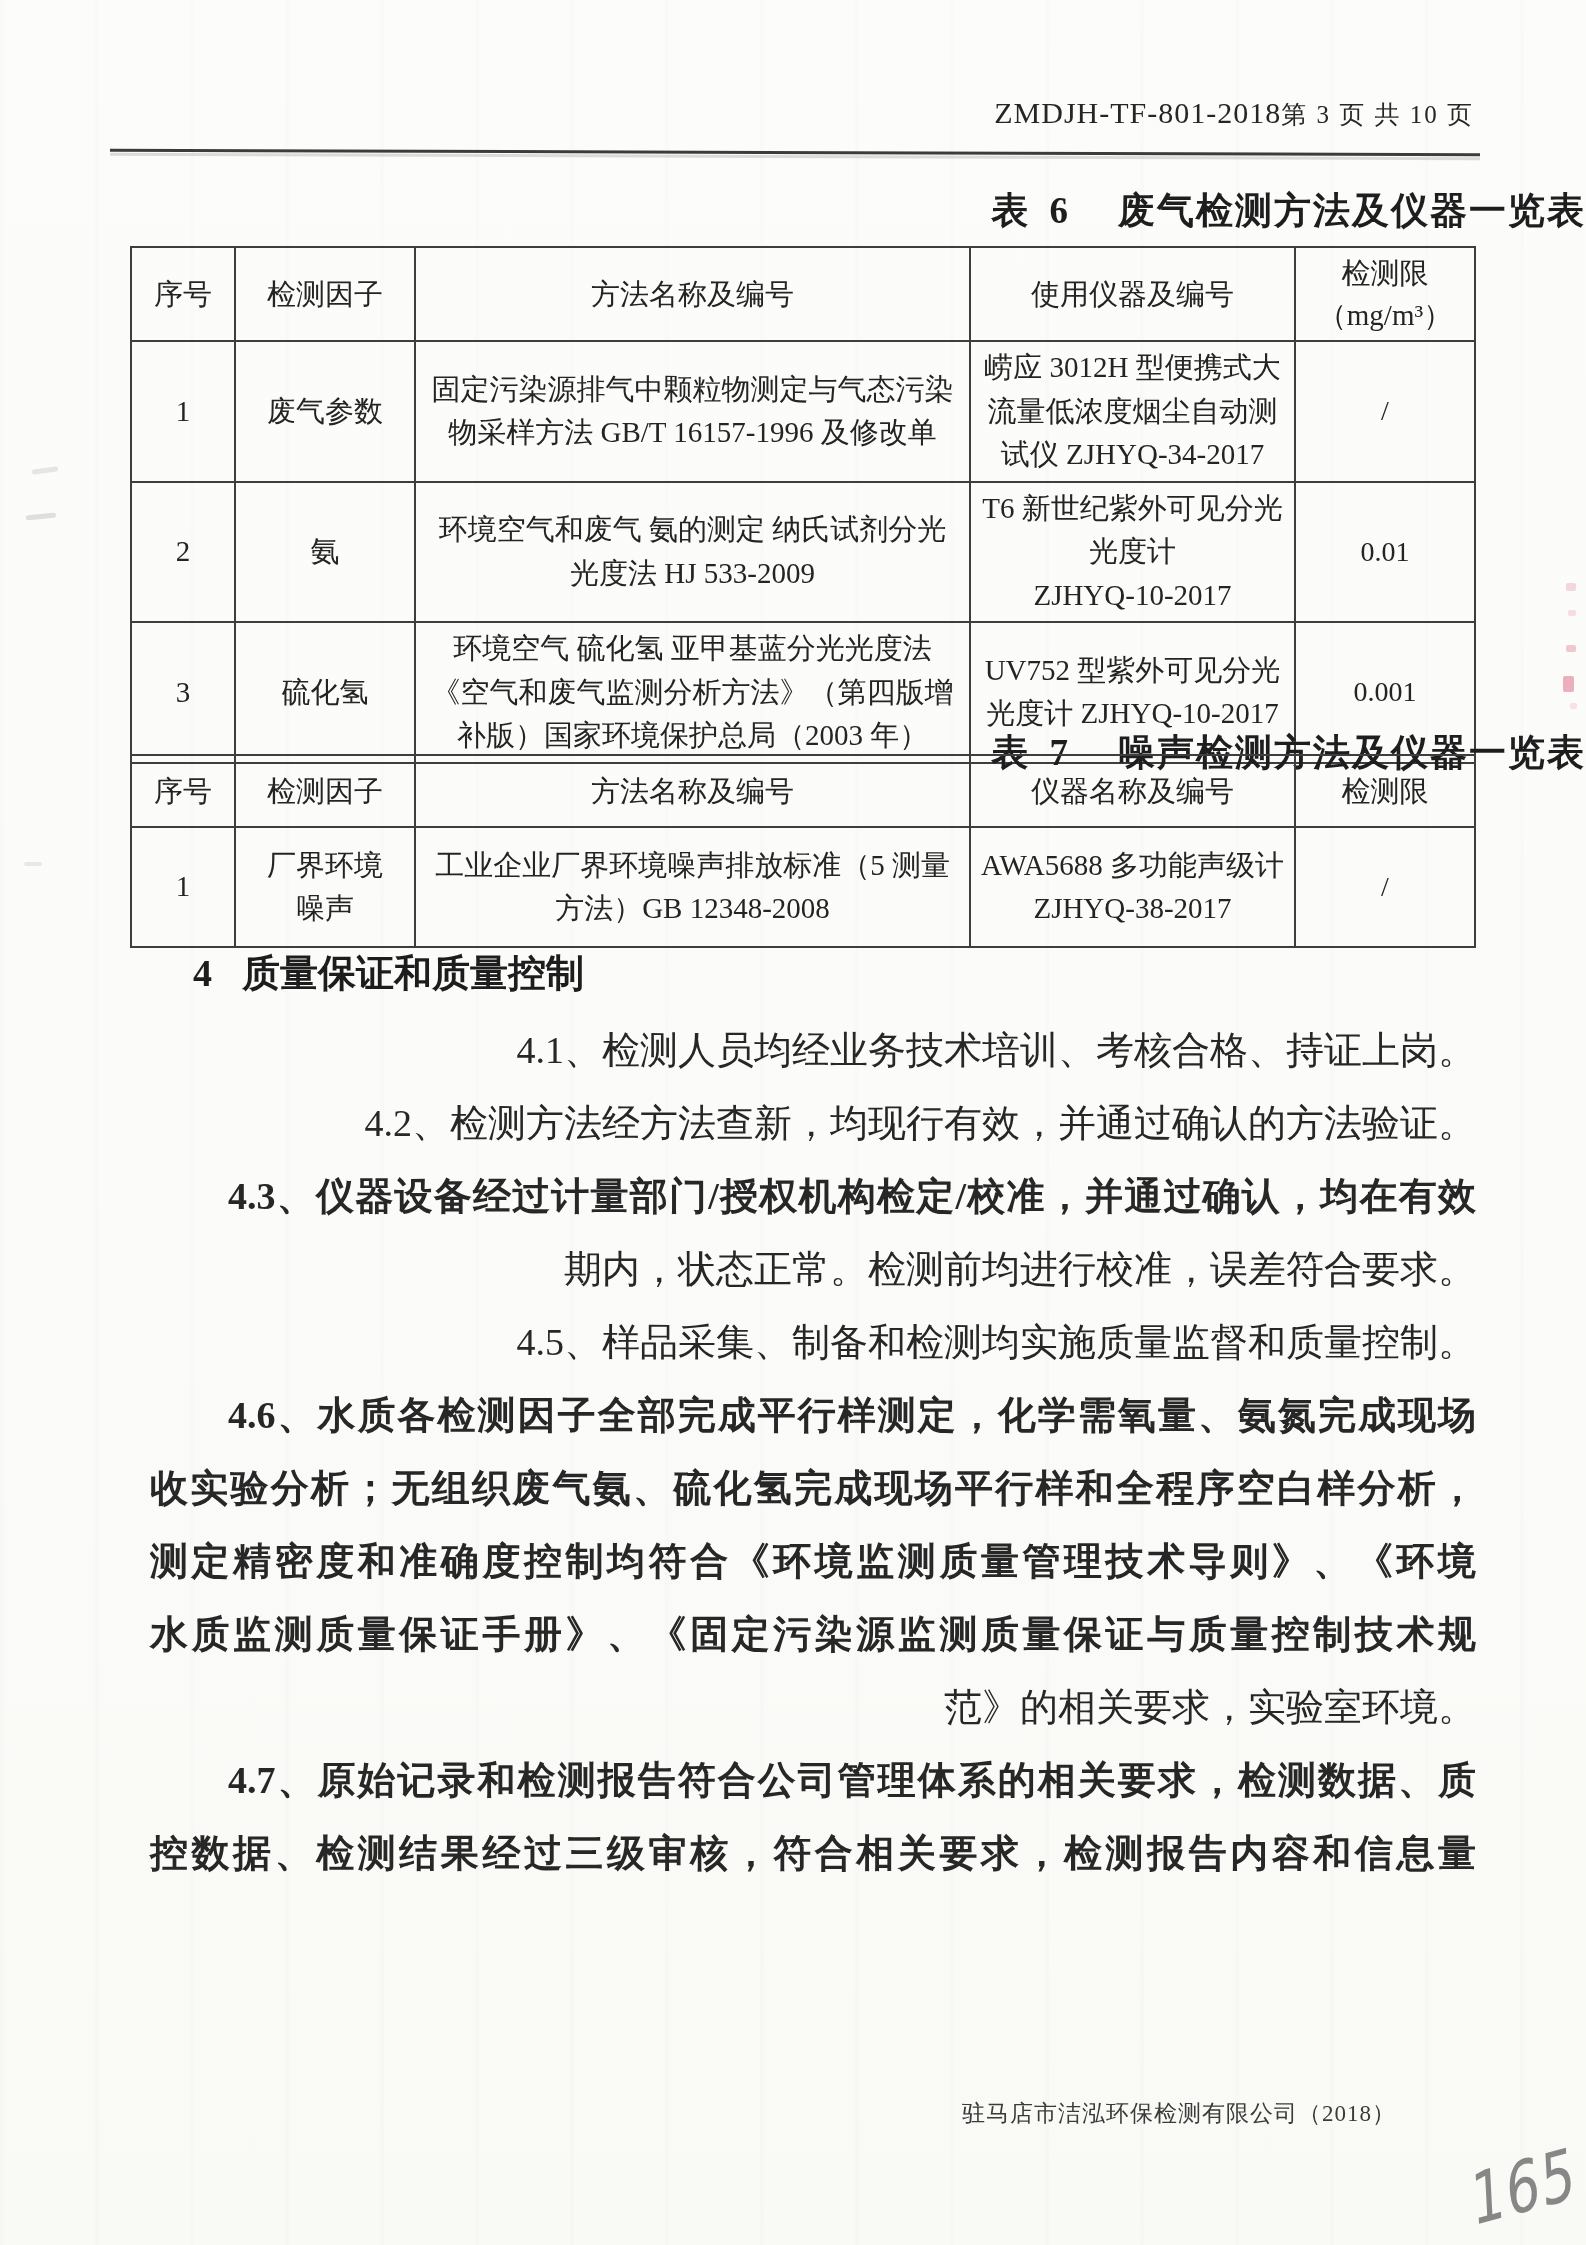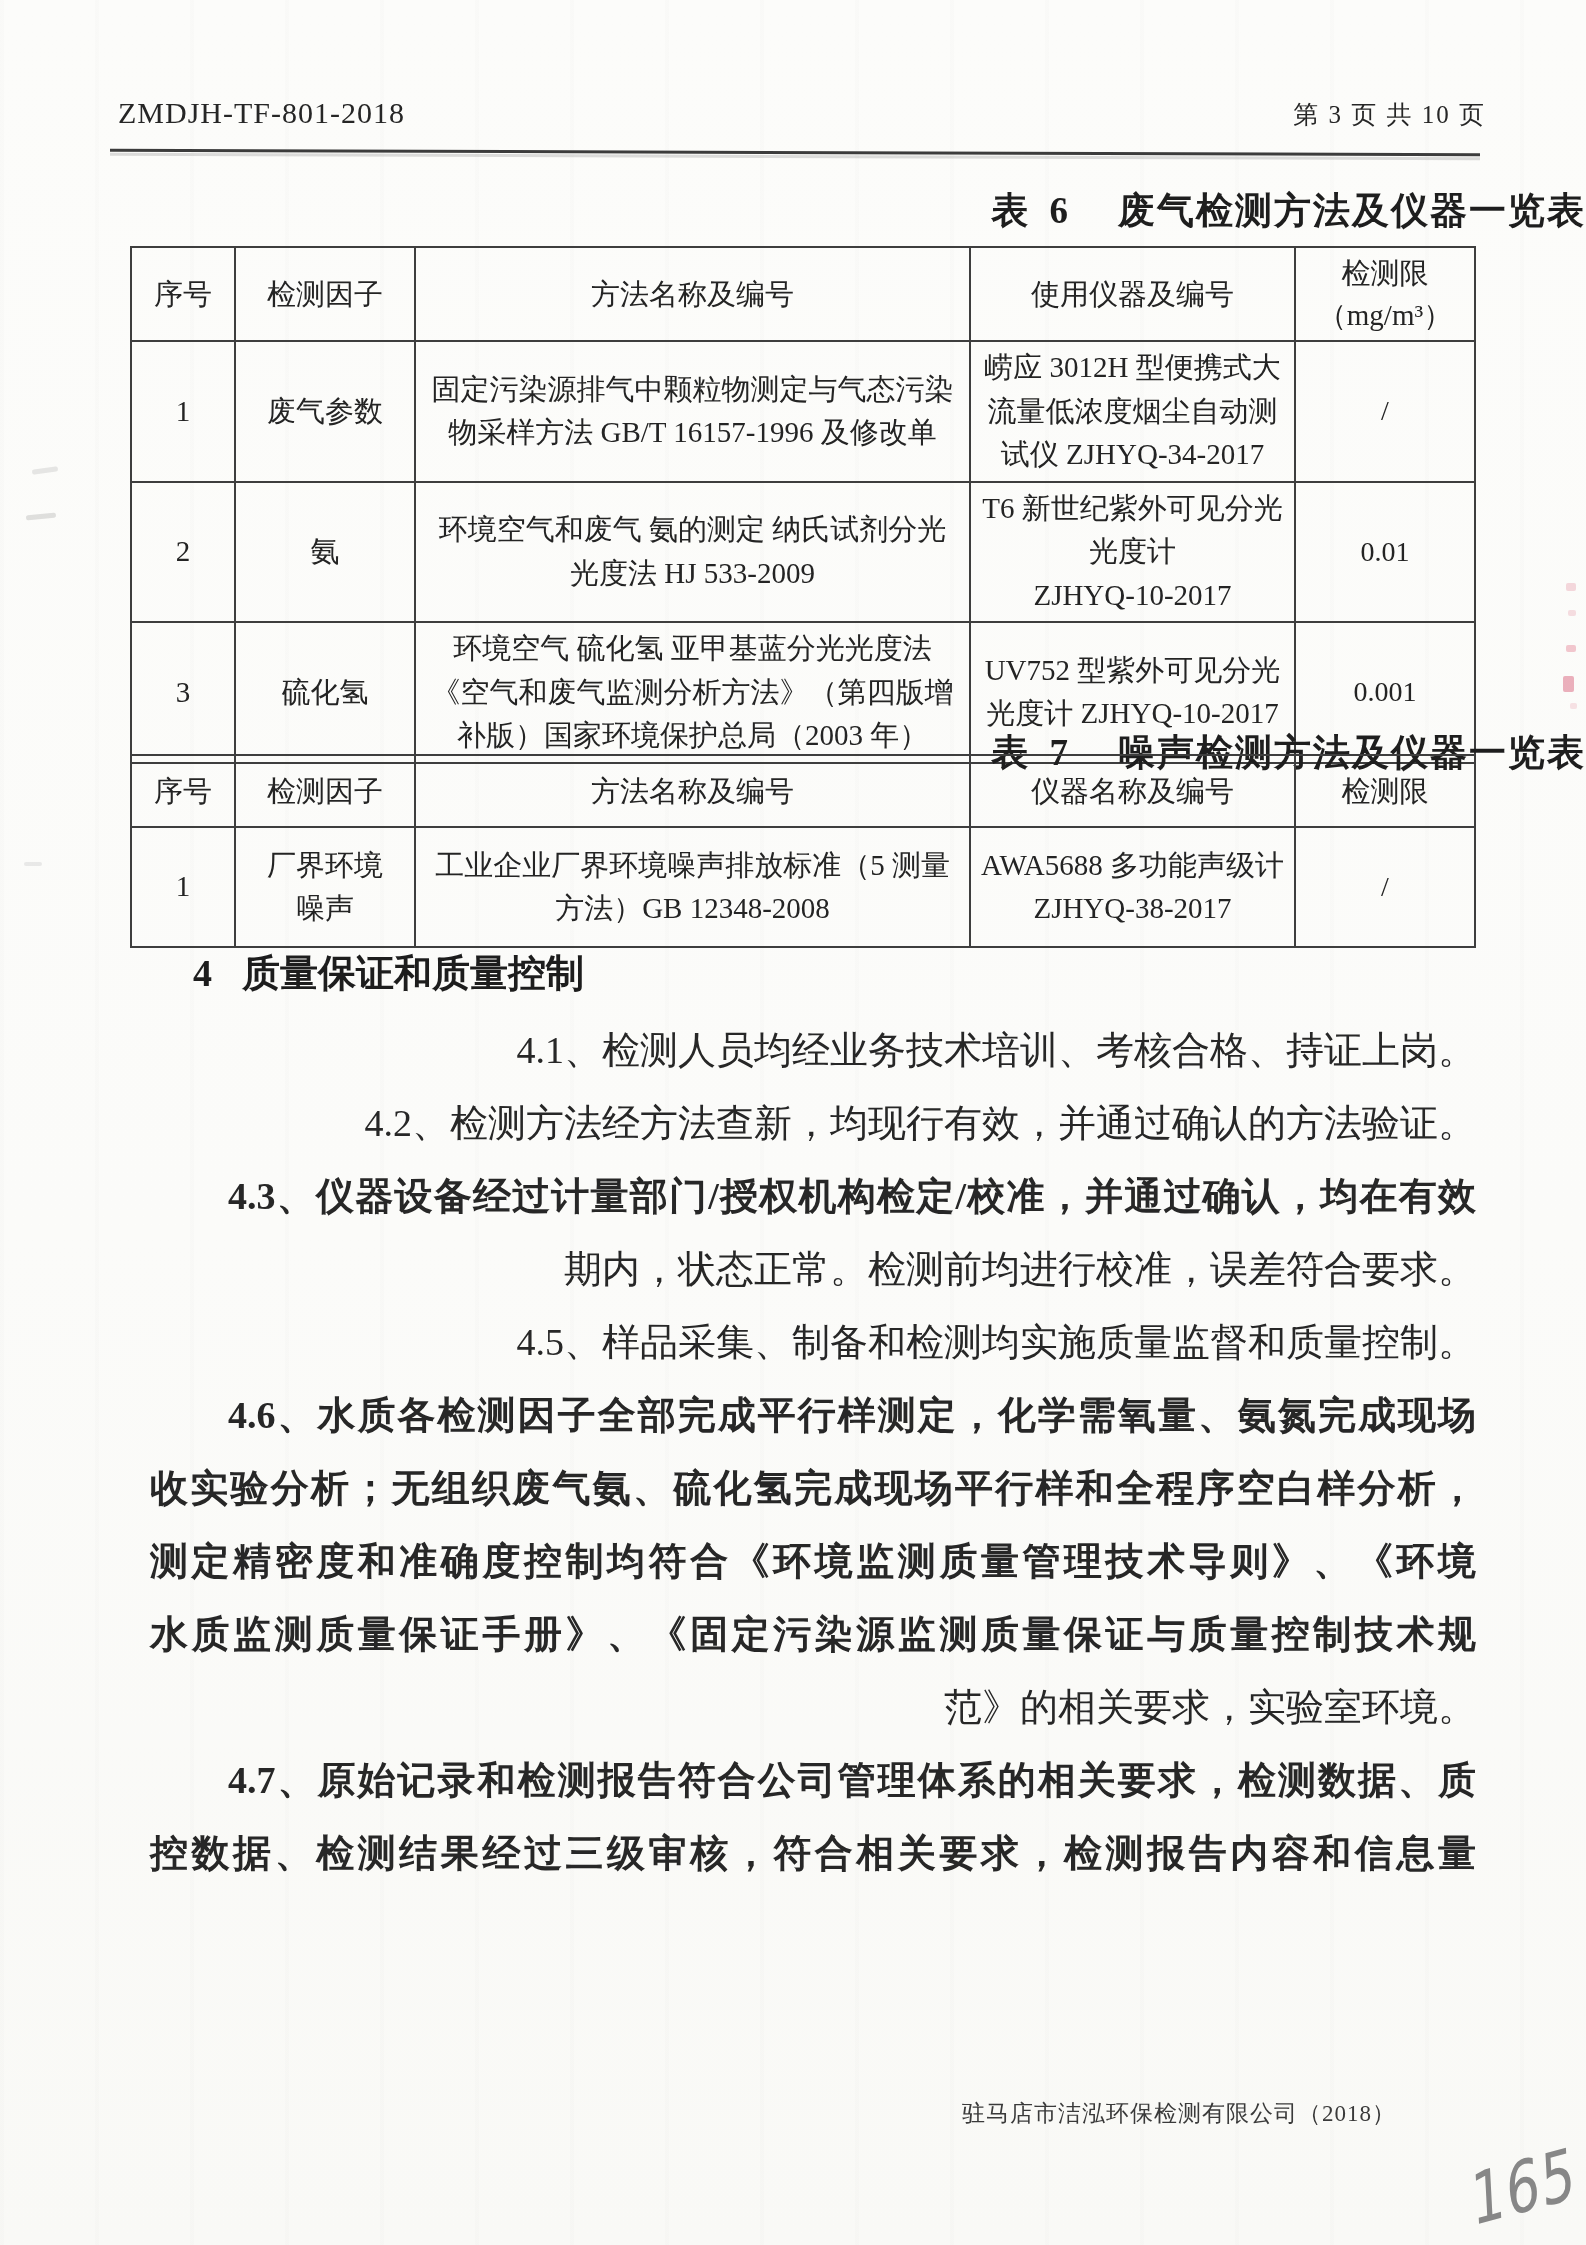--- a/index.html
+++ b/index.html
@@ -6,23 +6,23 @@
   .page{
     position:relative;width:1586px;height:2245px;overflow:hidden;
     background:linear-gradient(180deg,#fcfcfa 0%,#fbfbf9 55%,#f9f9f6 100%);
     font-family:"Liberation Serif","DejaVu Serif",serif;color:#262626;
   }
   .page::before{
     content:"";position:absolute;inset:0;pointer-events:none;
     background:repeating-linear-gradient(90deg,rgba(90,90,90,0.015) 0 4px,transparent 4px 95px);
   }
   
-  .hdr{position:absolute;top:96px;left:118px;right:100px;display:flex;justify-content:space-between;align-items:baseline;}
+  .hdr{position:absolute;top:96px;left:118px;right:112px;display:flex;justify-content:flex-end;align-items:baseline;}
   .hdr-code{font-size:30px;letter-spacing:1px;}
-  .hdr-page{font-size:25px;letter-spacing:2px;margin-left:12px;}
+  .hdr-page{font-size:25px;letter-spacing:2px;}
   .hdr-rule{position:absolute;top:151px;left:110px;width:1370px;height:3px;background:#3c3c3c;
     transform:rotate(0.18deg);box-shadow:0 4px 0 rgba(70,70,70,.18);}
   
   .tbl-title{position:absolute;left:0;width:100%;text-align:right;font-weight:bold;font-size:37px;letter-spacing:2px;color:#1e1e1e;}
   .tbl-title .t-label{margin-right:44px;letter-spacing:6px;}
   #t6-title{top:186px;}
   #t7-title{top:728px;}
   
   table.tbl{position:absolute;left:130px;width:1344px;border-collapse:collapse;table-layout:fixed;
     font-size:29px;color:#242424;background:transparent;}

